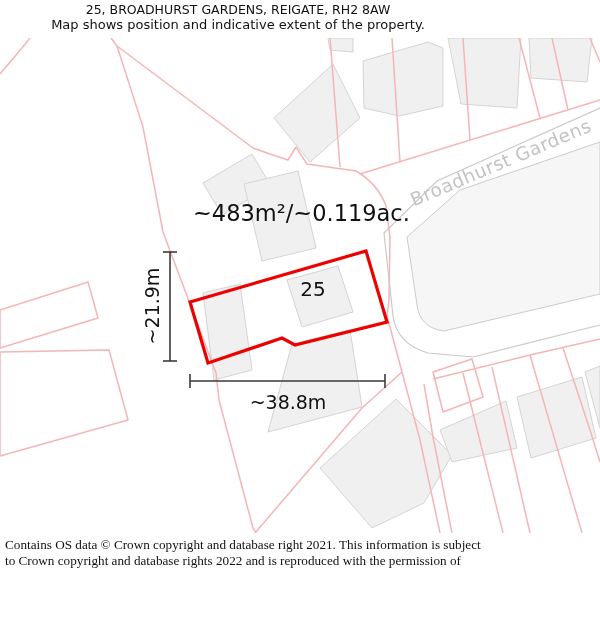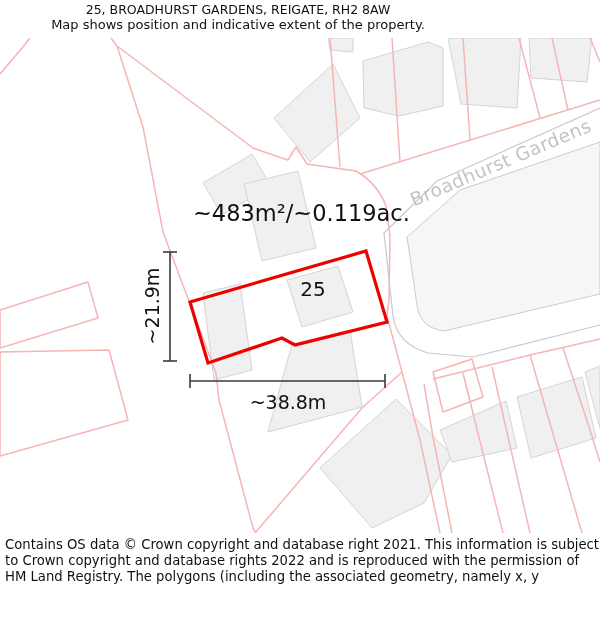--- a/index.html
+++ b/index.html
@@ -1,21 +1,21 @@
 <!DOCTYPE html>
 <html><head>
 <meta charset="utf-8">
 <style>
   html,body{margin:0;padding:0;background:#ffffff;}
   body{width:600px;height:625px;position:relative;font-family:"DejaVu Sans","Liberation Sans",sans-serif;color:#111;overflow:hidden;}
   .header{position:absolute;top:2px;left:0;width:476px;text-align:center;}
   .header .title{font-size:12.5px;line-height:15px;}
   .header .subtitle{font-size:13px;line-height:15px;}
   .map-wrap{position:absolute;top:38px;left:0;width:600px;height:495px;}
-  .footer{position:absolute;top:537px;left:5px;width:592px;}
+  .footer{position:absolute;top:537px;left:5px;width:592px;font-family:Liberation Serif, serif;}
   .footer div{font-size:13.2px;line-height:15.8px;white-space:nowrap;}
   svg text{font-family:"DejaVu Sans","Liberation Sans",sans-serif;}
 </style>
 </head>
 <body>
 
 <div class="header">
   <div class="title">25, BROADHURST GARDENS, REIGATE, RH2 8AW</div>
   <div class="subtitle">Map shows position and indicative extent of the property.</div>
 </div>
@@ -85,14 +85,13 @@
   <text x="193" y="221" font-size="22.5" fill="#111">~483m²/~0.119ac.</text>
   <text x="313" y="296" text-anchor="middle" font-size="20" fill="#111">25</text>
   <text x="152" y="313" text-anchor="middle" font-size="19" fill="#111" transform="rotate(-90 152 306)">~21.9m</text>
   <text x="288" y="409" text-anchor="middle" font-size="19" fill="#111">~38.8m</text>
 </svg>
 </div>
 
 <div class="footer">
   <div>Contains OS data © Crown copyright and database right 2021. This information is subject</div>
   <div>to Crown copyright and database rights 2022 and is reproduced with the permission of</div>
-  <div>HM Land Registry. The polygons (including the associated geometry, namely x, y</div>
 </div>
 
 </body></html>

